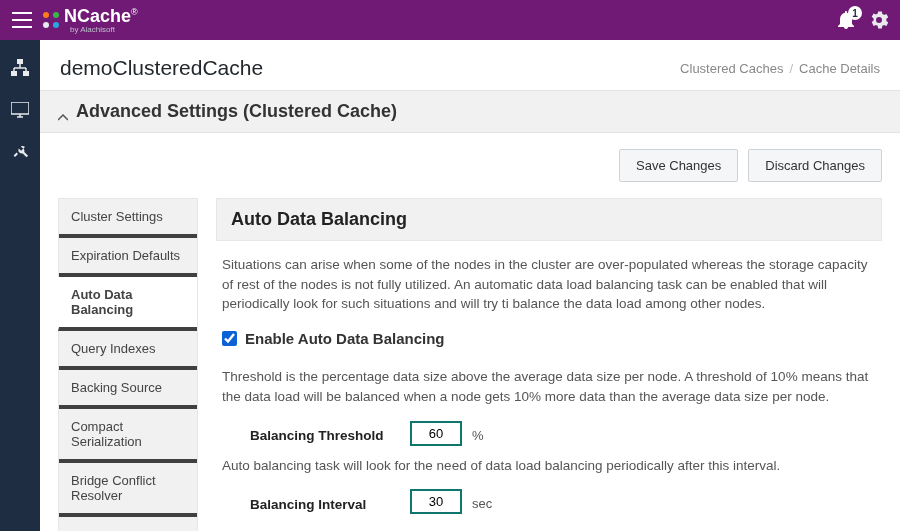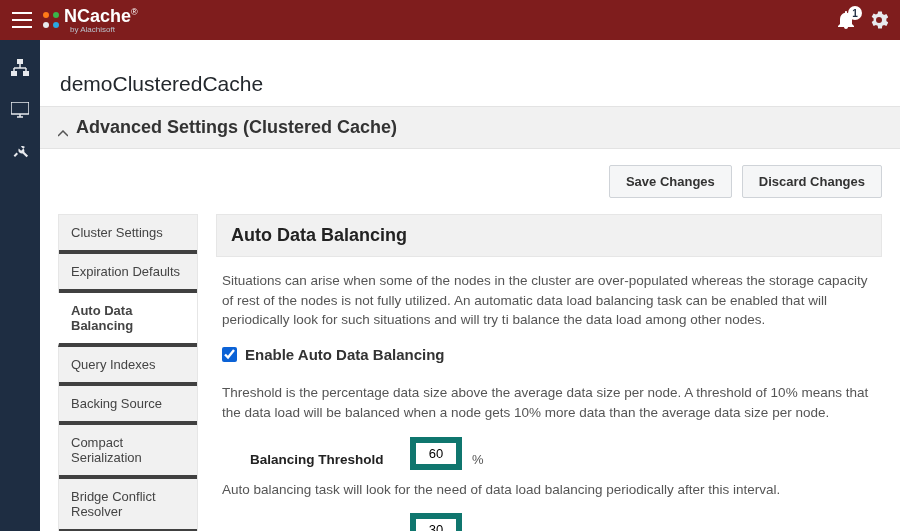--- a/index.html
+++ b/index.html
@@ -1,59 +1,59 @@
 <!DOCTYPE html>
 <html><head>
   <meta charset="utf-8">
   <style>
     * { margin: 0; padding: 0; box-sizing: border-box; }
     body { font-family: "Segoe UI", Arial, sans-serif; font-size: 14px; color: #333; background: #fff; width: 900px; height: 531px; overflow: hidden; }
 
-    .topbar { background: #7f1d1d; color: #fff; height: 40px; display: flex; align-items: center; padding: 4px 12px; }
+    .topbar { background: #701a75; color: #fff; height: 40px; display: flex; align-items: center; padding: 4px 12px; }
     .hamburger { font-size: 20px; cursor: pointer; margin-right: 10px; }
     .logo { display: flex; align-items: center; gap: 4px; }
     .logo-img { color: #fff; font-weight: bold; font-size: 18px; display:flex; align-items:center;}
     .logo-sub { font-size: 8px; color: #b9c0ca; margin-left: 6px; margin-top: -2px;}
     .top-right { margin-left: auto; display: flex; align-items: center; gap: 16px; }
     .bell-wrap { position: relative; }
     .bell-badge { position: absolute; top: -5px; right: -8px; background: #fff; color: #1e2d42; border-radius: 50%; width: 14px; height: 14px; font-size: 10px; font-weight: bold; display: flex; align-items: center; justify-content: center; }
 
     .leftrail { position: absolute; top: 40px; left: 0; width: 40px; bottom: 0; background: #1e2d42; display: flex; flex-direction: column; align-items: center; padding-top: 18px; gap: 22px; color: #e8eaee; }
     .rail-icon { width: 20px; height: 20px; display:flex; align-items:center; justify-content:center; cursor:pointer; fill:#e8eaee; }
 
     .page { position: absolute; top: 40px; left: 40px; right: 0; bottom: 0; overflow: hidden; }
-    .pagehead { display: flex; align-items: center; padding: 32px 20px 10px 20px; }
+    .pagehead { display: flex; align-items: center; padding: 16px 20px 10px 20px; }
     .pagetitle { font-size: 21px; color: #23282d; font-weight: 400; }
     .breadcrumb { margin-left: auto; font-size: 13px; color: #888; display:flex; gap:6px; align-items:center;}
     .breadcrumb .crumb-link { color: #888; cursor:pointer;}
     .breadcrumb .sep { color:#bbb; }
 
     .section-header { background: #f1f1f1; border: 1px solid #e3e3e3; border-left:none; border-right:none; padding: 10px 18px; font-size: 18px; color: #333; font-weight: bold; display:flex; align-items:flex-end; gap:8px; }
     .section-header .chev { font-size: 12px; color:#555; }
 
     .content-wrap { padding: 16px 18px; }
     .action-row { display:flex; justify-content:flex-end; gap:10px; margin-bottom: 16px;}
-    .btn { border: 1px solid #cfd3d8; background: #f5f6f7; padding: 8px 16px; font-size: 13px; font-weight: bold; color:#333; cursor:pointer; border-radius:2px;}
+    .btn { border: 1px solid #cfd3d8; background: #f5f6f7; padding: 8px 16px; font-size: 13px; font-weight: normal; color:#333; cursor:pointer; border-radius:2px;}
 
     .body-cols { display:flex; gap: 18px; }
     .sidenav { width: 140px; flex-shrink:0; background: #f1f1f1; border:1px solid #e6e6e6; }
     .sidenav .item { padding: 10px 12px; font-size: 13px; color:#444; border-bottom:4px solid #404040; cursor:pointer; }
     .sidenav .item.active { background:#fff; font-weight:bold; border-left: 1px solid #fff; margin-left:-1px;}
 
     .panel { flex: 1; }
     .panel-title-bar { background:#f1f1f1; border:1px solid #e6e6e6; padding: 10px 14px;}
     .panel-title { font-size: 18px; font-weight: bold; color:#222;}
     .panel-body { padding: 14px 6px; color: #555; font-size: 13.5px; line-height: 1.45;}
     .panel-body p { margin-bottom: 14px; }
     .check-row { display:flex; align-items:center; gap:8px; margin-bottom: 18px;}
     .check-label { font-weight:bold; color:#333; font-size:15px;}
     .checkbox { width:15px; height:15px; accent-color:#0b62d6; }
     .field-row { display:flex; align-items:flex-end; gap:10px; margin: 4px 0 10px 28px;}
     .field-label { font-weight:bold; font-size:13.5px; color:#222; width: 150px; }
-    .num-input { width: 52px; border:6px solid #0f766e; padding:3px 6px; text-align:center; font-size:13px;}
+    .num-input { width: 52px; border:2px solid #0f766e; padding:3px 6px; text-align:center; font-size:13px;}
     .unit { color:#555; font-size:13px;}
 
     svg { display:block; }
   </style>
 </head>
 <body>
 
 <div class="topbar">
   <div class="hamburger">
     <svg width="20" height="16" viewBox="0 0 20 16">
@@ -116,20 +116,25 @@
   <div class="rail-icon">
     <svg width="18" height="18" viewBox="0 0 18 18">
         <path d="M14 4c-1.1-1.1-2.8-1.3-4.1-.6l2.3 2.3-2.1 2.1L7.8 5.5C7.1 6.8 7.3 8.5 8.4 9.6c.9.9 2.2 1.2 3.3.9l3.8 3.8 1.6-1.6-3.8-3.8c.3-1.1 0-2.4-.9-3.3L14 4zM4 14l3-3-1.4-1.4-3 3L4 14z" fill="#e8eaee"></path>
       </svg>
   </div>
 </div>
 
 <div class="page">
   <div class="pagehead">
     <div class="pagetitle">demoClusteredCache</div>
+    <div class="breadcrumb">
+      <span class="crumb-link">Clustered Caches</span>
+      <span class="sep">/</span>
+      <span>Cache Details</span>
+    </div>
   </div>
 
   <div class="section-header">
     <span class="chev">
       <svg width="10" height="8" viewBox="0 0 10 8">
           <path d="M0 6 L5 1 L10 6" fill="none" stroke="#555" stroke-width="1.5"></path>
         </svg>
     </span>
     <span>Advanced Settings (Clustered Cache)</span>
   </div>

